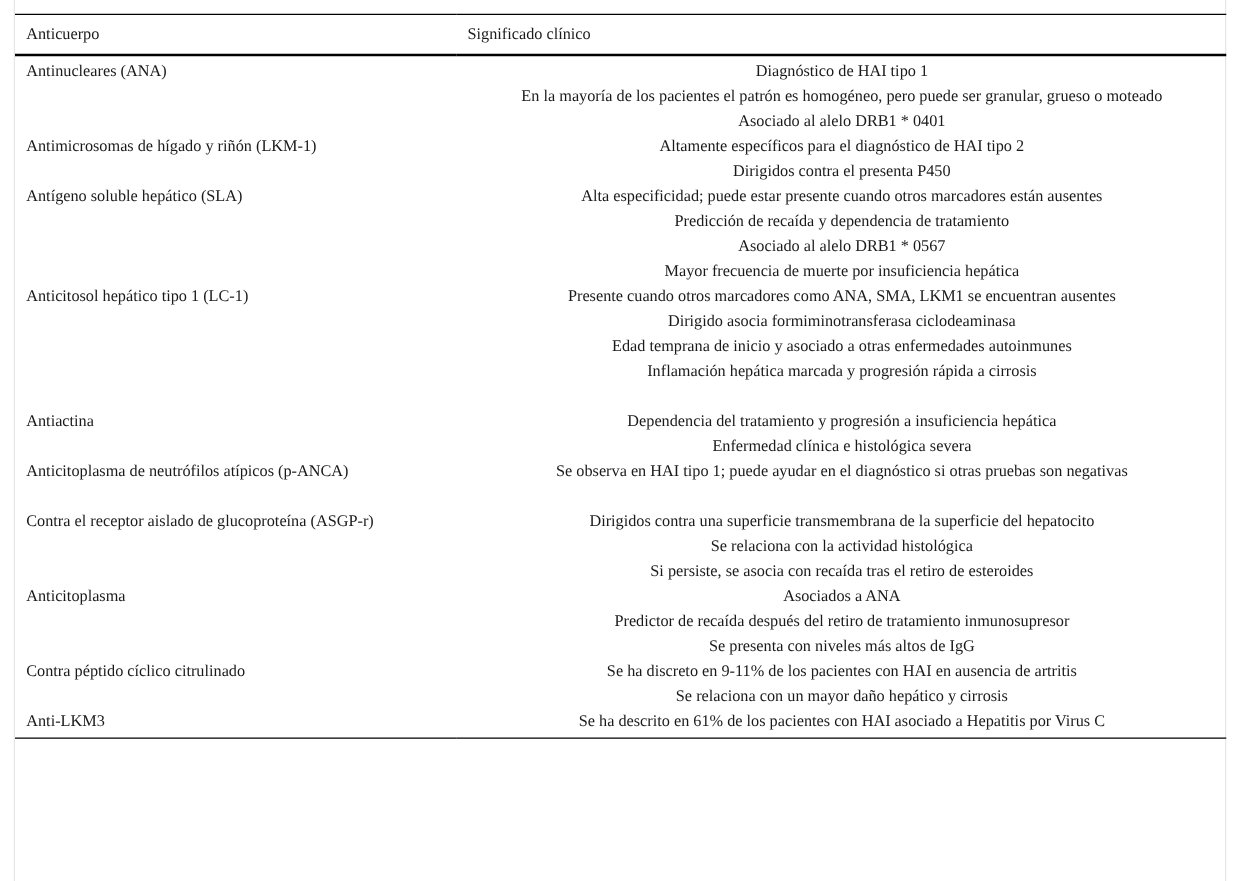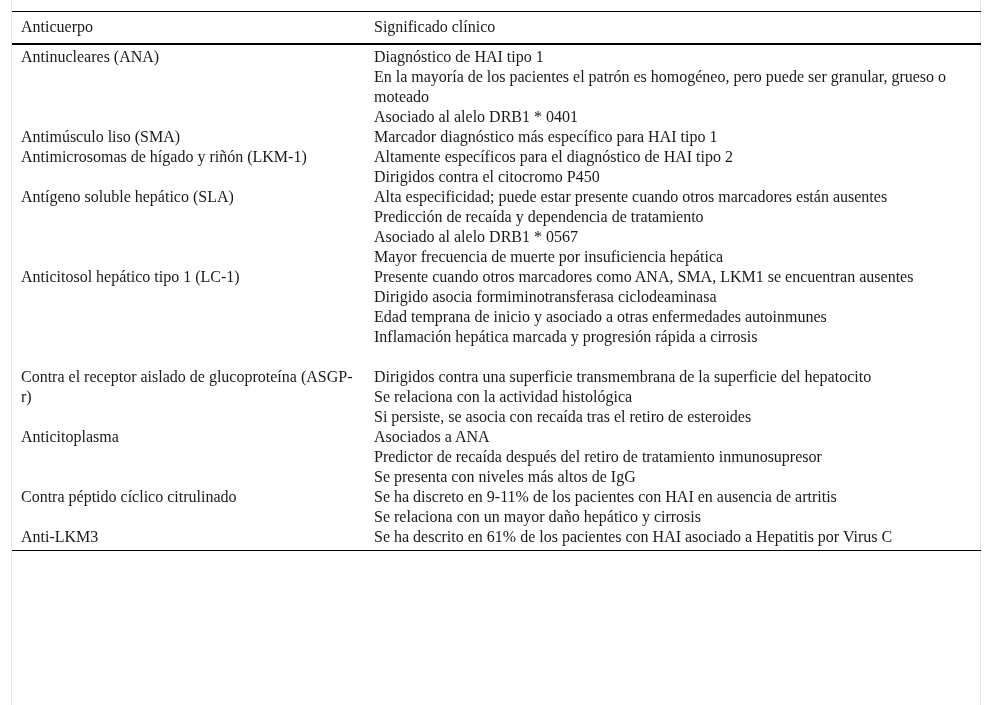--- a/index.html
+++ b/index.html
@@ -1,29 +1,29 @@
 <!DOCTYPE html>
 <html><head>
 <meta charset="utf-8">
 <style>
   html, body { margin: 0; padding: 0; background: #ffffff; }
   body { width: 992px; height: 705px; overflow: hidden; position: relative;
          font-family: "Liberation Serif", "DejaVu Serif", serif; color: #1a1a1a; }
   .frame { position: absolute; left: 11px; top: 0; width: 970px; height: 705px;
            border-left: 1px solid #e6e6e6; border-right: 1px solid #e6e6e6; box-sizing: border-box; }
   table { position: absolute; left: 12px; top: 11px; width: 969px; border-collapse: collapse;
-          font-size: 16px; line-height: 20px; }
+          font-size: 13px; line-height: 20px; }
   thead tr { border-top: 1px solid #000; border-bottom: 2px solid #000; }
   thead th { font-weight: normal; text-align: left; padding: 5px 8px 6px 9px; vertical-align: top; }
   tbody tr:last-child { border-bottom: 1px solid #000; }
   tbody td { vertical-align: top; padding: 0 8px 0 9px; }
   tbody tr:first-child td { padding-top: 2px; margin-top: 23px; }
   tbody tr:last-child td { padding-bottom: 3px; }
   td.ab { width: 336px; }
-  .line { display: block; }
+  .line { display: block; text-align: center; }
   .spacer { display: block; height: 20px; }
 </style>
 </head>
 <body>
 
 <div class="frame"></div>
 
 <table>
   <thead>
     <tr>
@@ -34,48 +34,56 @@
   <tbody id="tbody">
       <tr>
         <td class="ab">Antinucleares (ANA)</td>
         <td>
           <span class="line">Diagnóstico de HAI tipo 1</span>
           <span class="line">En la mayoría de los pacientes el patrón es homogéneo, pero puede ser granular, grueso o moteado</span>
           <span class="line">Asociado al alelo DRB1 * 0401</span>
         </td>
       </tr>
       <tr>
-        <td class="ab">Antimúsculo liso (SMA)</td>
-        <td>
-          <span class="line">Marcador diagnóstico más específico para HAI tipo 1</span>
-        </td>
-      </tr>
-      <tr>
         <td class="ab">Antimicrosomas de hígado y riñón (LKM-1)</td>
         <td>
           <span class="line">Altamente específicos para el diagnóstico de HAI tipo 2</span>
-          <span class="line">Dirigidos contra el citocromo P450</span>
+          <span class="line">Dirigidos contra el presenta P450</span>
         </td>
       </tr>
       <tr>
         <td class="ab">Antígeno soluble hepático (SLA)</td>
         <td>
           <span class="line">Alta especificidad; puede estar presente cuando otros marcadores están ausentes</span>
           <span class="line">Predicción de recaída y dependencia de tratamiento</span>
           <span class="line">Asociado al alelo DRB1 * 0567</span>
           <span class="line">Mayor frecuencia de muerte por insuficiencia hepática</span>
         </td>
       </tr>
       <tr>
         <td class="ab">Anticitosol hepático tipo 1 (LC-1)</td>
         <td>
           <span class="line">Presente cuando otros marcadores como ANA, SMA, LKM1 se encuentran ausentes</span>
           <span class="line">Dirigido asocia formiminotransferasa ciclodeaminasa</span>
           <span class="line">Edad temprana de inicio y asociado a otras enfermedades autoinmunes</span>
           <span class="line">Inflamación hepática marcada y progresión rápida a cirrosis</span>
+          <span class="spacer"></span>
+        </td>
+      </tr>
+      <tr>
+        <td class="ab">Antiactina</td>
+        <td>
+          <span class="line">Dependencia del tratamiento y progresión a insuficiencia hepática</span>
+          <span class="line">Enfermedad clínica e histológica severa</span>
+        </td>
+      </tr>
+      <tr>
+        <td class="ab">Anticitoplasma de neutrófilos atípicos (p-ANCA)</td>
+        <td>
+          <span class="line">Se observa en HAI tipo 1; puede ayudar en el diagnóstico si otras pruebas son negativas</span>
           <span class="spacer"></span>
         </td>
       </tr>
       <tr>
         <td class="ab">Contra el receptor aislado de glucoproteína (ASGP-r)</td>
         <td>
           <span class="line">Dirigidos contra una superficie transmembrana de la superficie del hepatocito</span>
           <span class="line">Se relaciona con la actividad histológica</span>
           <span class="line">Si persiste, se asocia con recaída tras el retiro de esteroides</span>
         </td>

